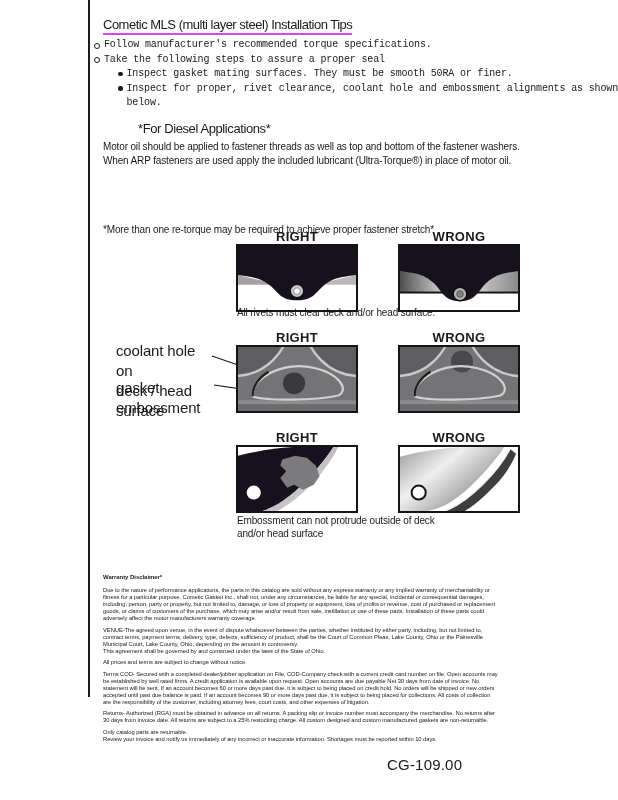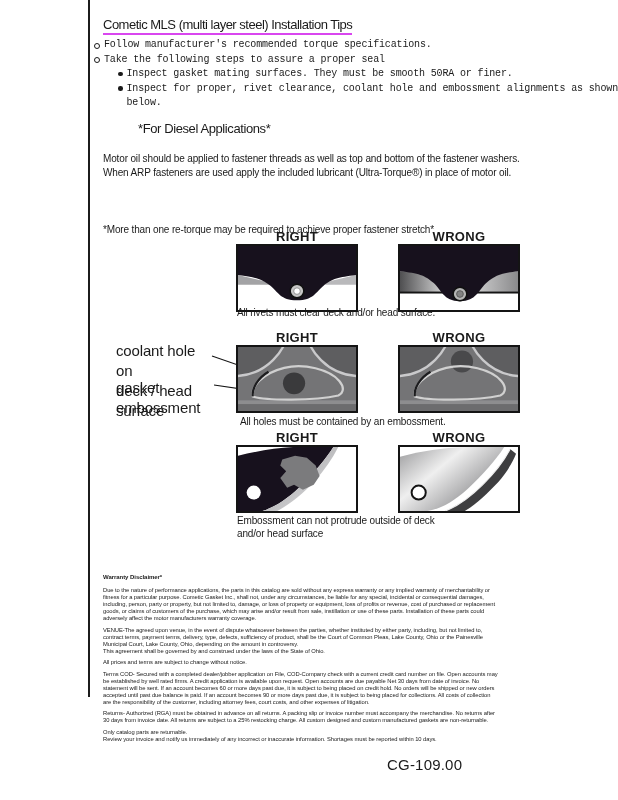--- a/index.html
+++ b/index.html
@@ -48,21 +48,21 @@
       <span class="fm"></span>
       <span>Inspect gasket mating surfaces.  They must be smooth 50RA or finer.</span>
     </div>
     <div class="bl sub">
       <span class="fm"></span>
       <span>Inspect for proper, rivet clearance, coolant hole and embossment alignments as shown below.</span>
     </div>
   </div>
 
   <div class="abs h2">*For Diesel Applications*</div>
-  <div class="abs para" style="top:152px">Motor oil should be applied to fastener threads as well as top and bottom of the fastener washers.
+  <div class="abs para" style="top:140px">Motor oil should be applied to fastener threads as well as top and bottom of the fastener washers.
 When ARP fasteners are used apply the included lubricant (Ultra-Torque®) in place of motor oil.</div>
   <div class="abs para" style="top:223px">*More than one re-torque may be required to achieve proper fastener stretch*</div>
 
   <div class="abs dgh" style="left:236px;top:229px">RIGHT</div>
   <div class="abs dgh" style="left:398px;top:229px">WRONG</div>
 
   <div class="abs dgbox" style="left:236px;top:244px">
     <svg width="118" height="64" viewBox="0 0 120 66" preserveAspectRatio="none">
       <rect width="120" height="66" fill="#ffffff"></rect>
       <polygon points="0,30 42,40 0,40" fill="#a3a3a5"></polygon>
@@ -125,21 +125,20 @@
       <circle cx="-4" cy="-26" r="56" fill="#5e5e60" stroke="#c9c9cb" stroke-width="2.4"></circle>
       <circle cx="124" cy="-26" r="56" fill="#5e5e60" stroke="#c9c9cb" stroke-width="2.4"></circle>
       <rect y="55" width="120" height="4" fill="#8d8d8f"></rect>
       <rect y="59" width="120" height="7" fill="#6c6c6e"></rect>
       <circle cx="63" cy="15" r="11.3" fill="#49494b"></circle>
       <path d="M15,51 C13,41 25,27 47,21.5 C67,16.5 93,23 103,35 C108,41 108,47 102,50 C78,55.5 28,55.5 15,51 Z" fill="none" stroke="#d0d0d0" stroke-width="2.3"></path>
       <path d="M15,51 C14,43 20,32 31,25.5" fill="none" stroke="#1d1d1f" stroke-width="2.3"></path>
     </svg>
   </div>
 
-  <div class="abs cap" style="left:240px;top:415px">All holes must be contained by an embossment.</div>
 
   <div class="abs dgh" style="left:236px;top:430px">RIGHT</div>
   <div class="abs dgh" style="left:398px;top:430px">WRONG</div>
 
   <div class="abs dgbox" style="left:236px;top:445px">
     <svg width="118" height="64" viewBox="0 0 120 66" preserveAspectRatio="none">
       <defs>
         <linearGradient id="g3r" x1="0" y1="0" x2="1" y2="1">
           <stop offset="0" stop-color="#9a9a9c"></stop>
             <stop offset="1" stop-color="#e2e2e4"></stop>

